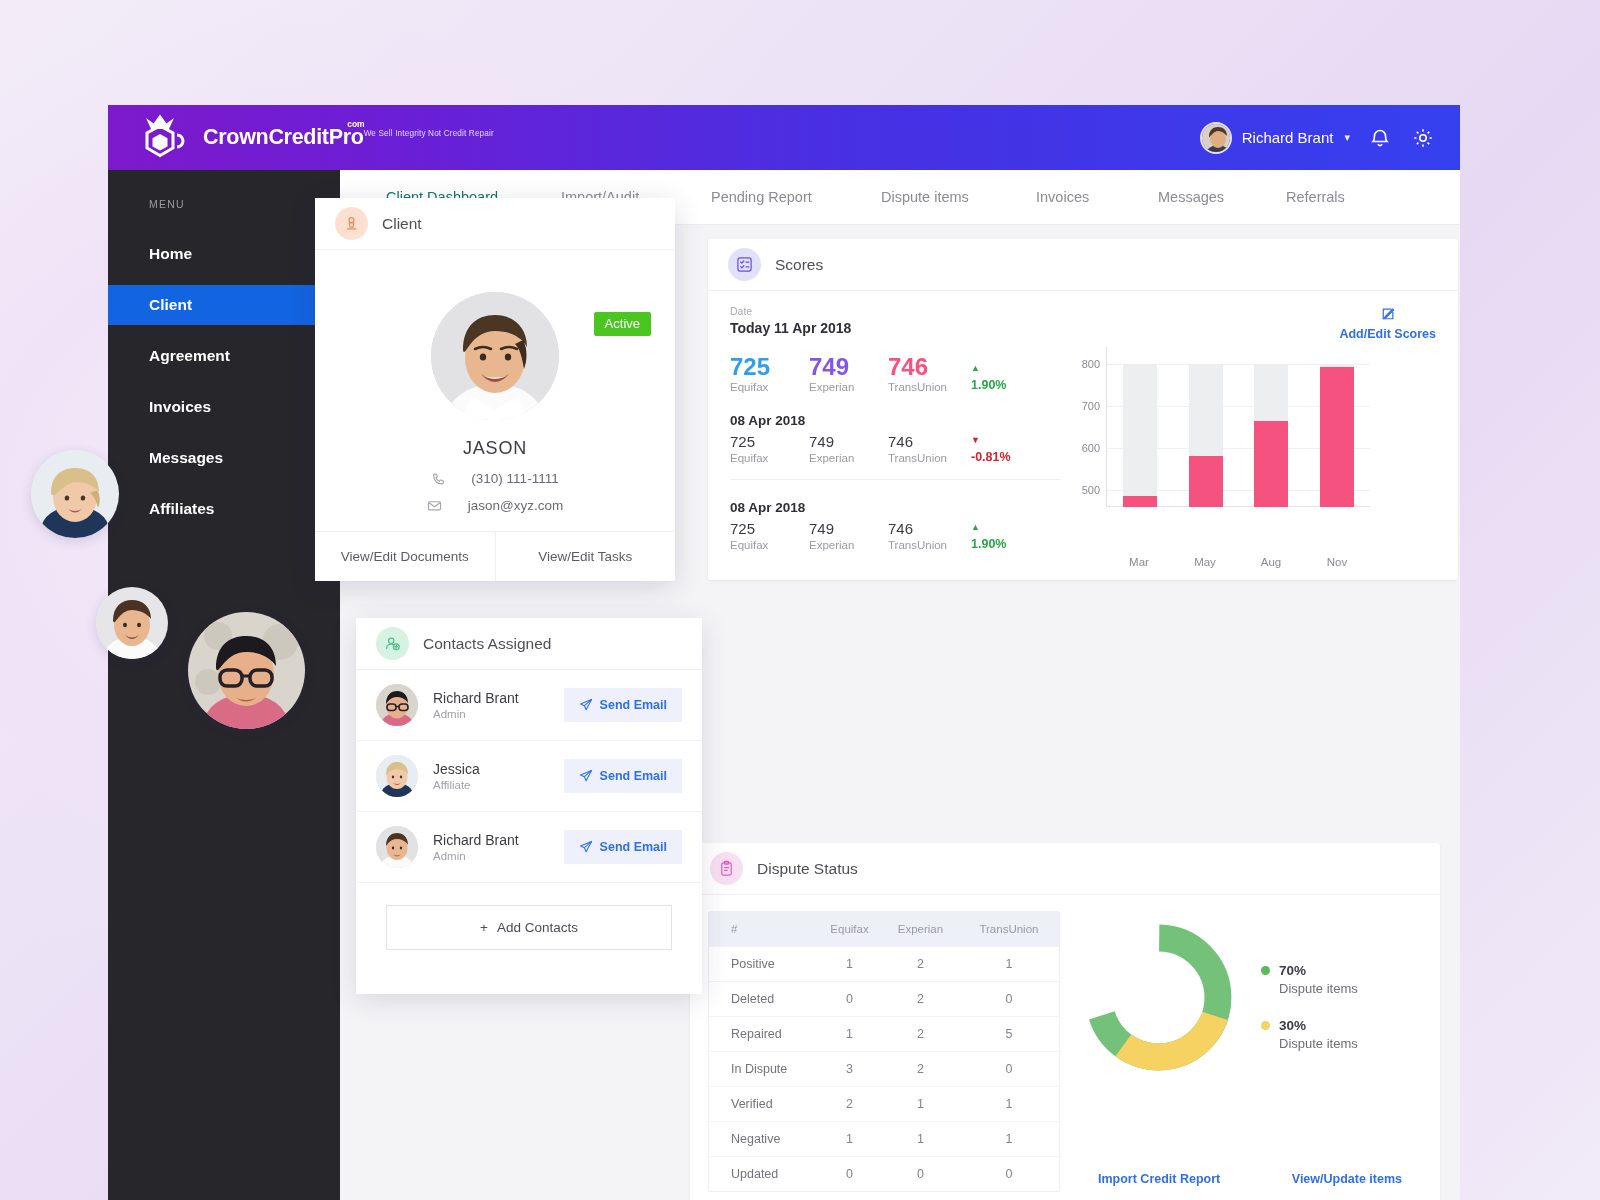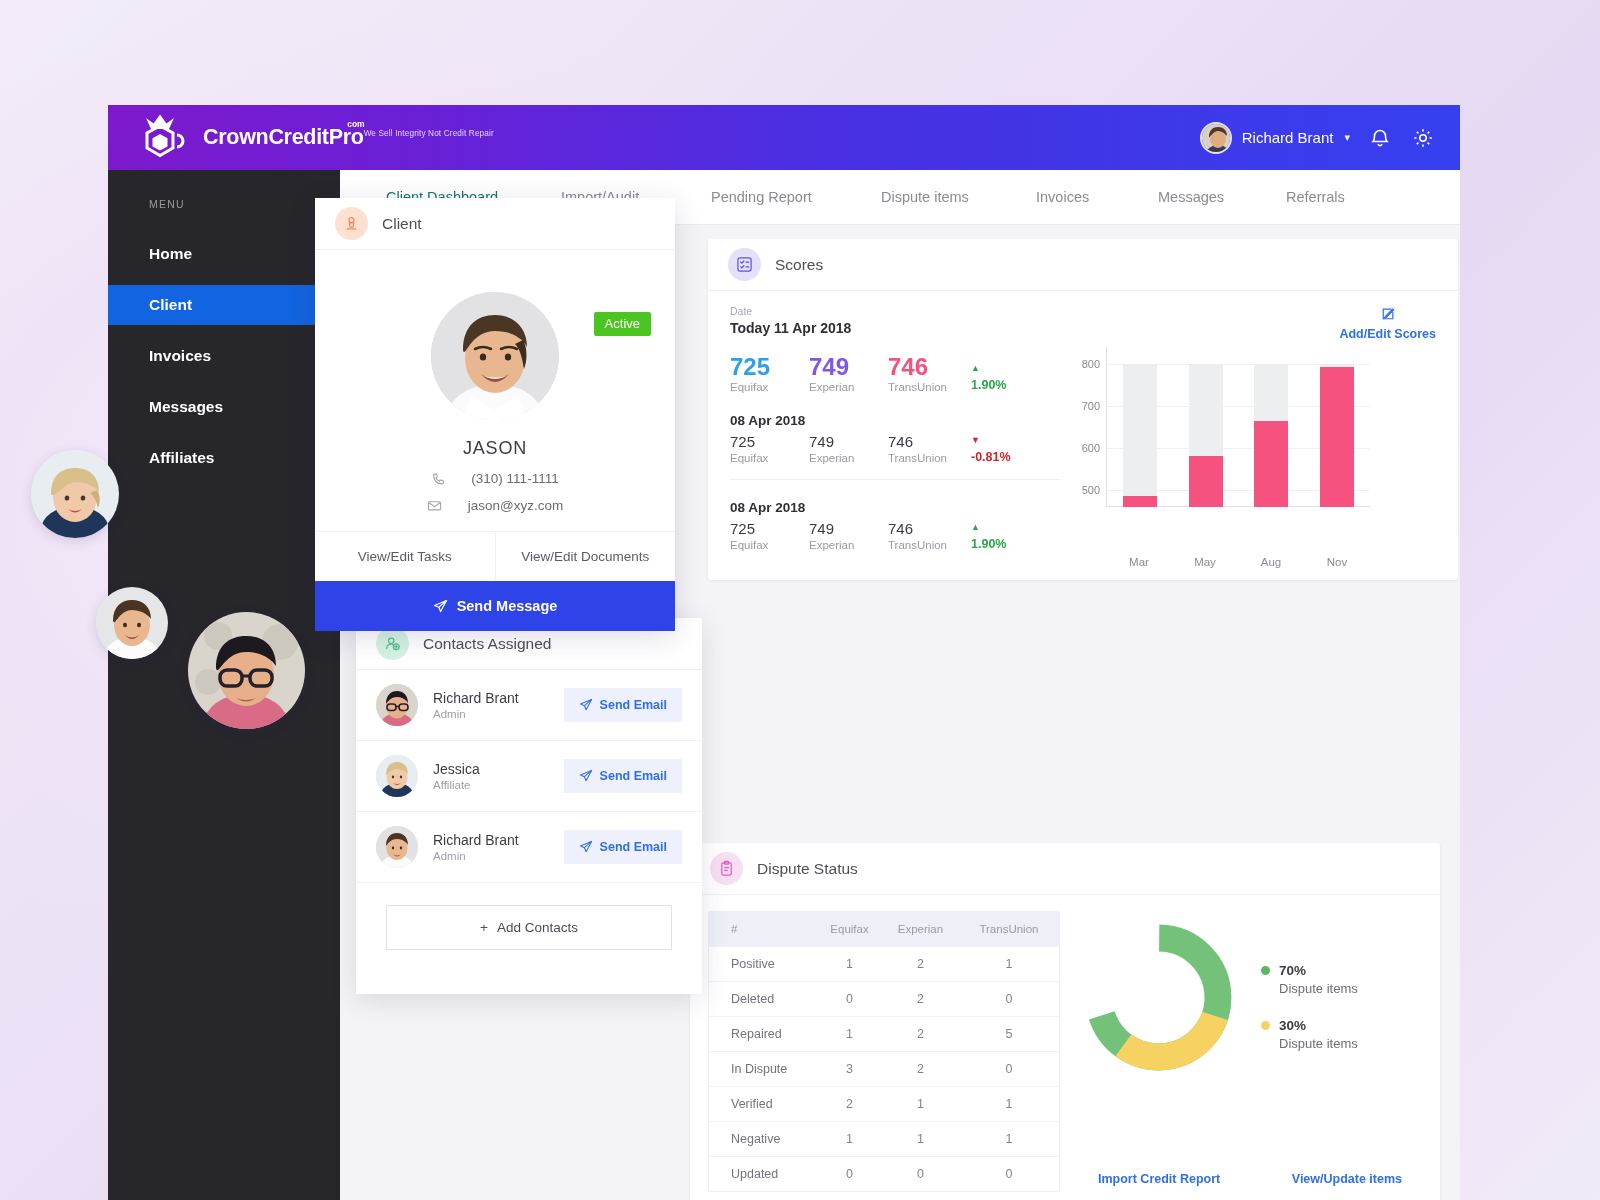--- a/index.html
+++ b/index.html
@@ -349,20 +349,23 @@
     </div>
   </div>
 
   <div class="sidebar">
     <div class="menu-label">MENU</div>
     <div class="nav-item">
       <span>Home</span>
     </div>
     <div class="nav-item active">
       <span>Client</span>
+    </div>
+    <div class="nav-item">
+      <span>Agreement</span>
     </div>
     <div class="nav-item">
       <span>Invoices</span>
     </div>
     <div class="nav-item">
       <span>Messages</span>
     </div>
     <div class="nav-item">
       <span>Affiliates</span>
     </div>
@@ -660,31 +663,22 @@
       <span>
         <svg viewBox="0 0 16 16" width="15" height="15" fill="none" stroke="#a6a6b0" stroke-width="1.3">
           <rect x="1.6" y="4" width="12.8" height="8.6" rx="1.2"></rect>
           <path d="M1.8 4.7L8 9.2l6.2-4.5"></path>
         </svg>
       </span>
       <span>jason@xyz.com</span>
     </div>
   </div>
   <div class="client-actions">
+    <div class="client-action">View/Edit Documents</div>
     <div class="client-action">View/Edit Tasks</div>
-    <div class="client-action">View/Edit Documents</div>
-  </div>
-  <div class="send-message">
-    <span>
-      <svg viewBox="0 0 16 16" width="15" height="15" fill="none" stroke="#fff" stroke-width="1.3" stroke-linejoin="round">
-        <path d="M14.4 1.6L1.6 6.9l4.6 1.9 1.9 4.6z"></path>
-        <path d="M14.4 1.6L6.2 8.8"></path>
-      </svg>
-    </span>
-    <span>Send Message</span>
   </div>
 </div>
 
 <div class="contacts-card">
   <div class="card-head">
     <div class="chip-icon" style="background:#d5f2e3">
       <svg viewBox="0 0 18 18" width="17" height="17" fill="none" stroke="#4fc08a" stroke-width="1.3" stroke-linecap="round">
         <circle cx="7.6" cy="6.2" r="2.8"></circle>
         <path d="M2.8 14.2c0-2.7 2.2-4.4 4.8-4.4 1 0 2 .3 2.8.7"></path>
         <circle cx="13" cy="12.4" r="3.1"></circle>

